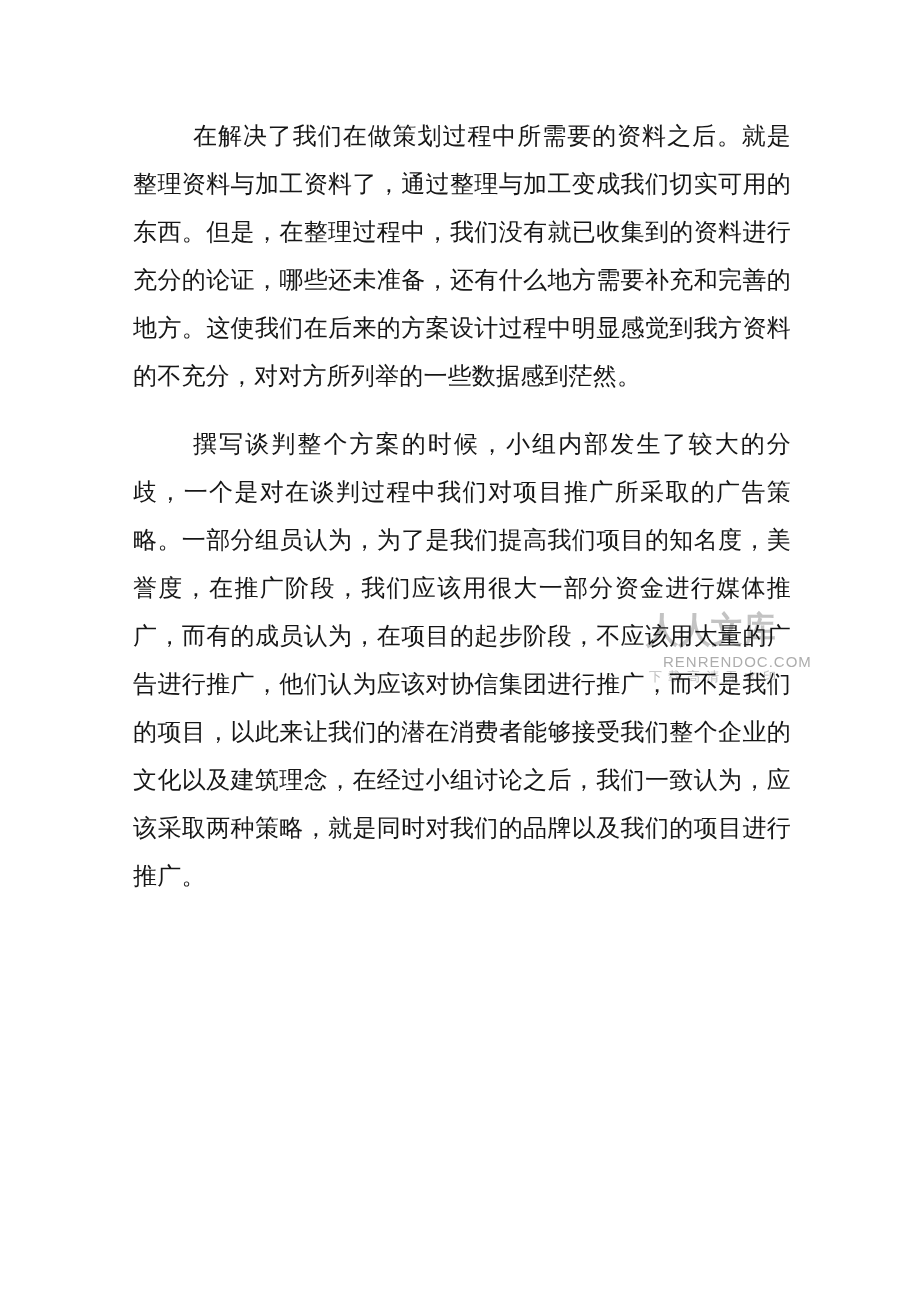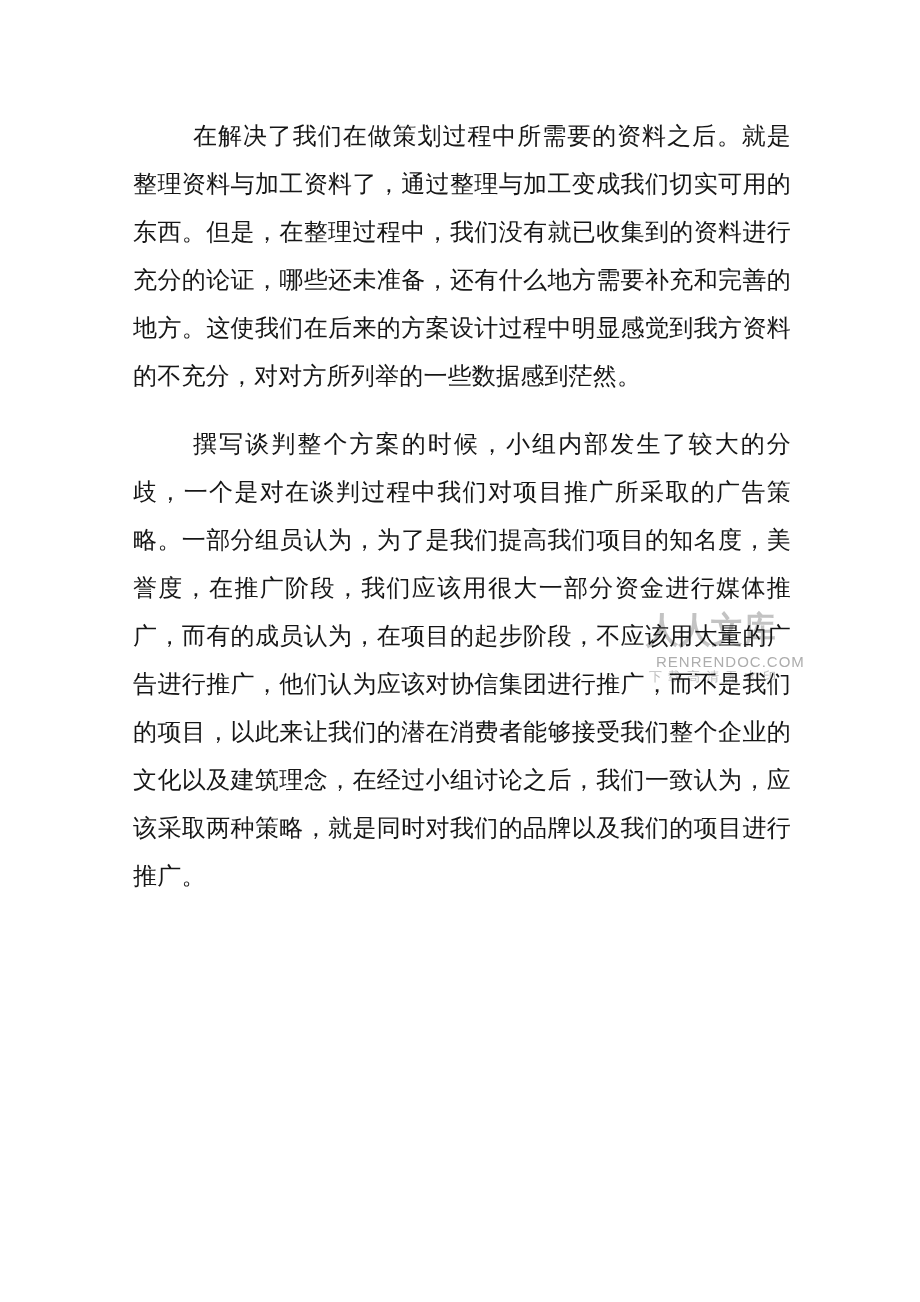--- a/index.html
+++ b/index.html
@@ -53,21 +53,21 @@
     font-weight: bold;
     font-size: 36px;
     line-height: 40px;
     color: #c3c3c3;
     white-space: nowrap;
     transform: scaleX(0.9);
     transform-origin: left top;
   }
   .wm-domain {
     position: absolute;
-    left: 10px;
+    left: 17px;
     top: 44px;
     font-family: "Liberation Sans", "DejaVu Sans", sans-serif;
     font-size: 15px;
     line-height: 15px;
     color: #adadad;
     letter-spacing: 1px;
     white-space: nowrap;
   }
   .wm-tagline {
     position: absolute;

